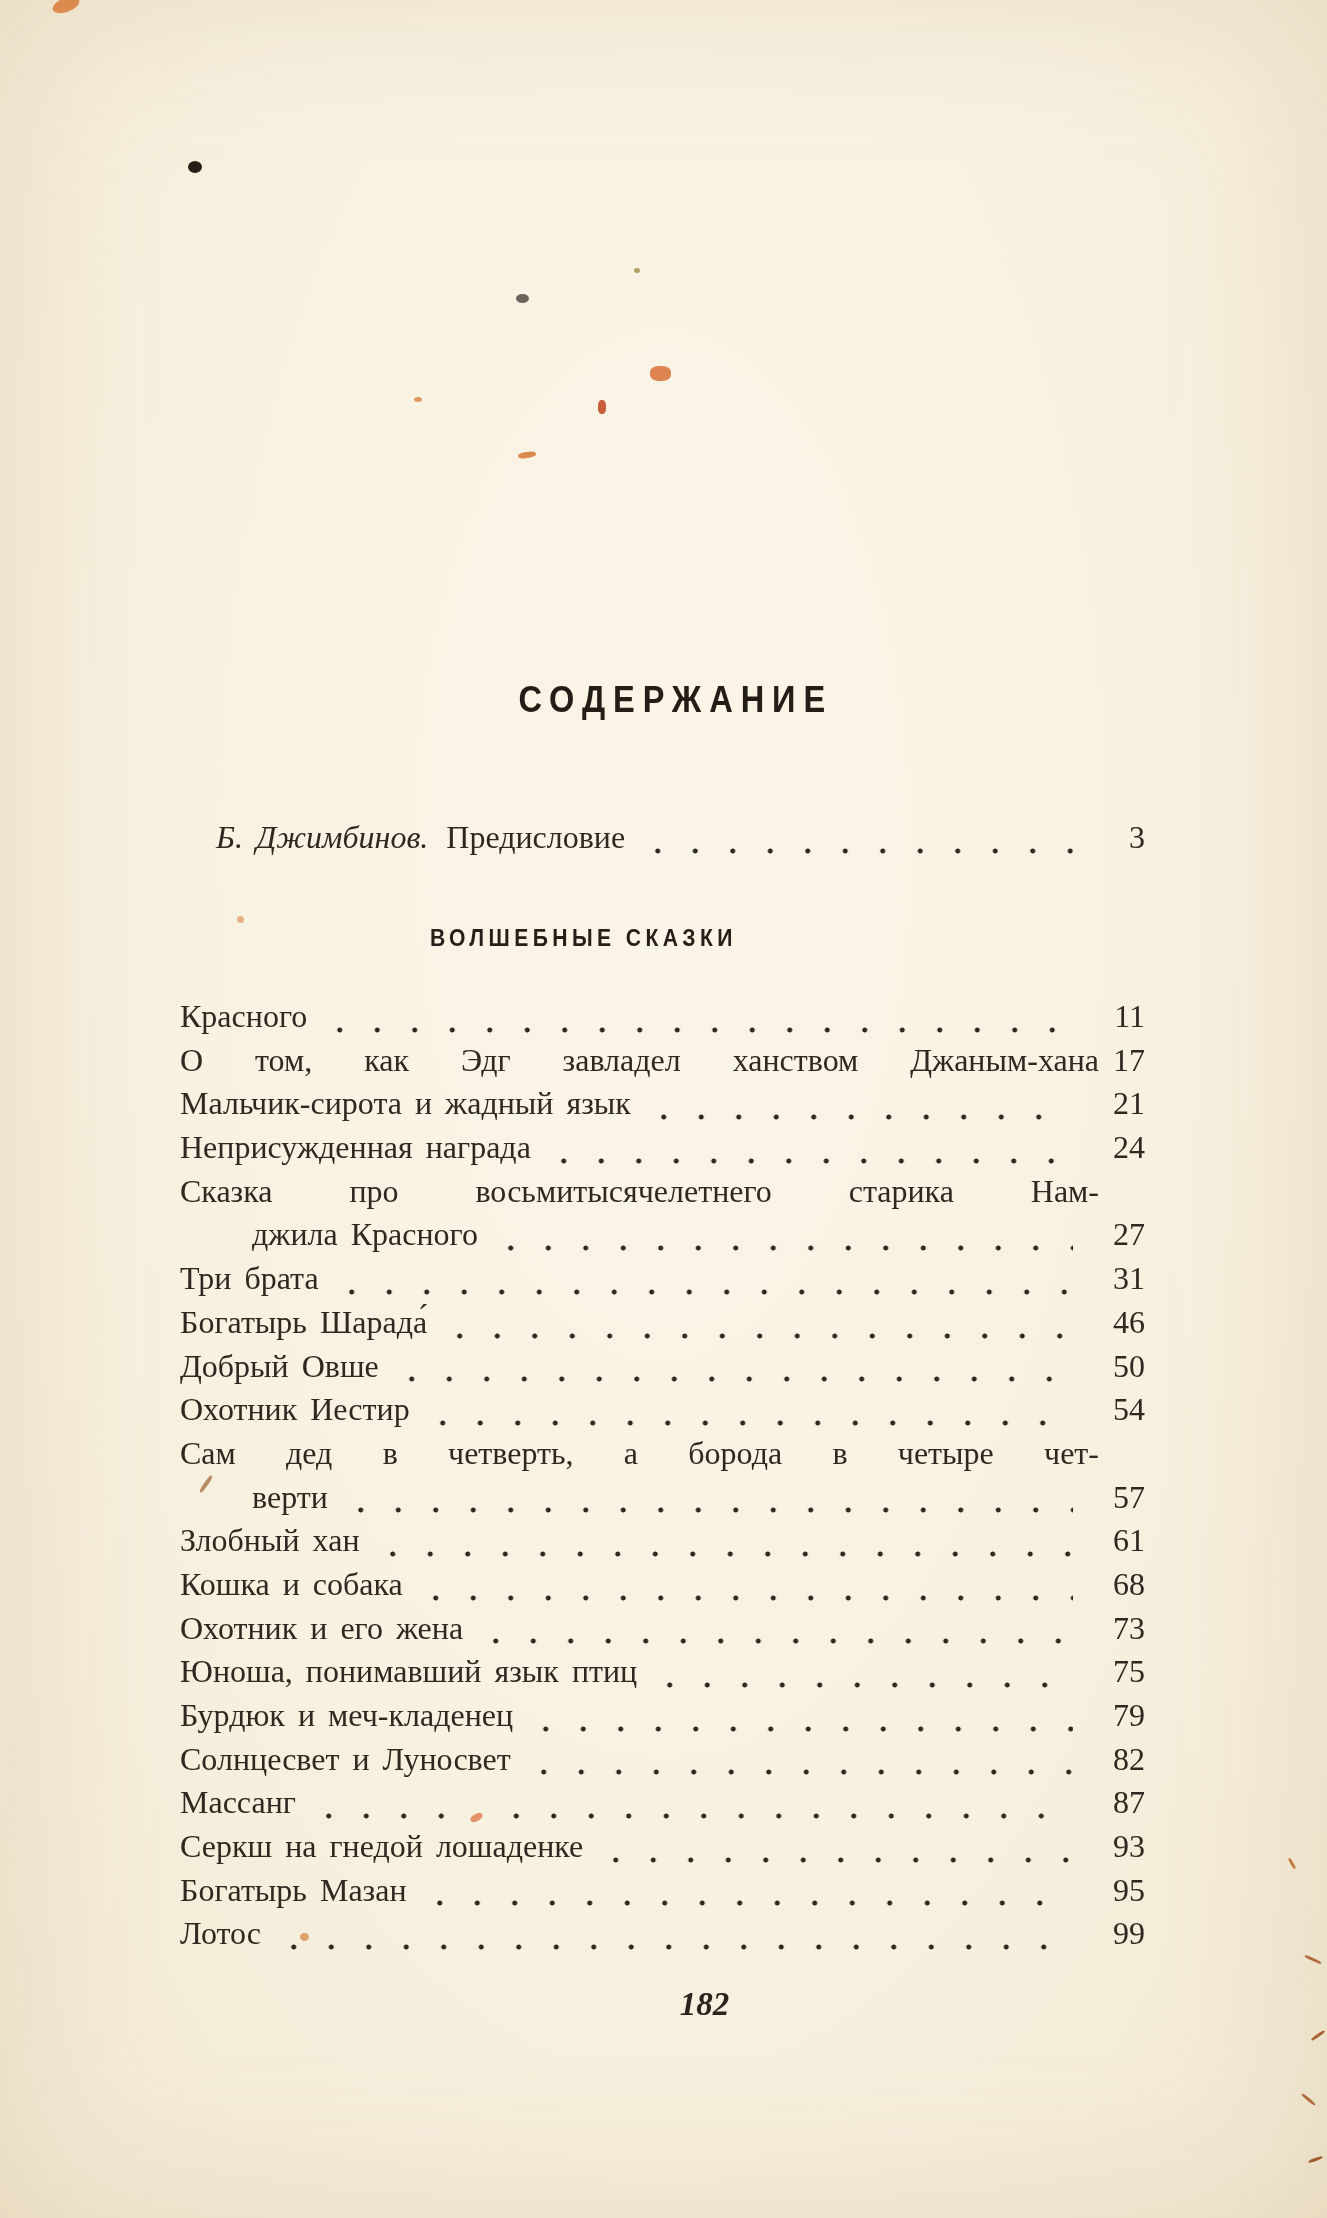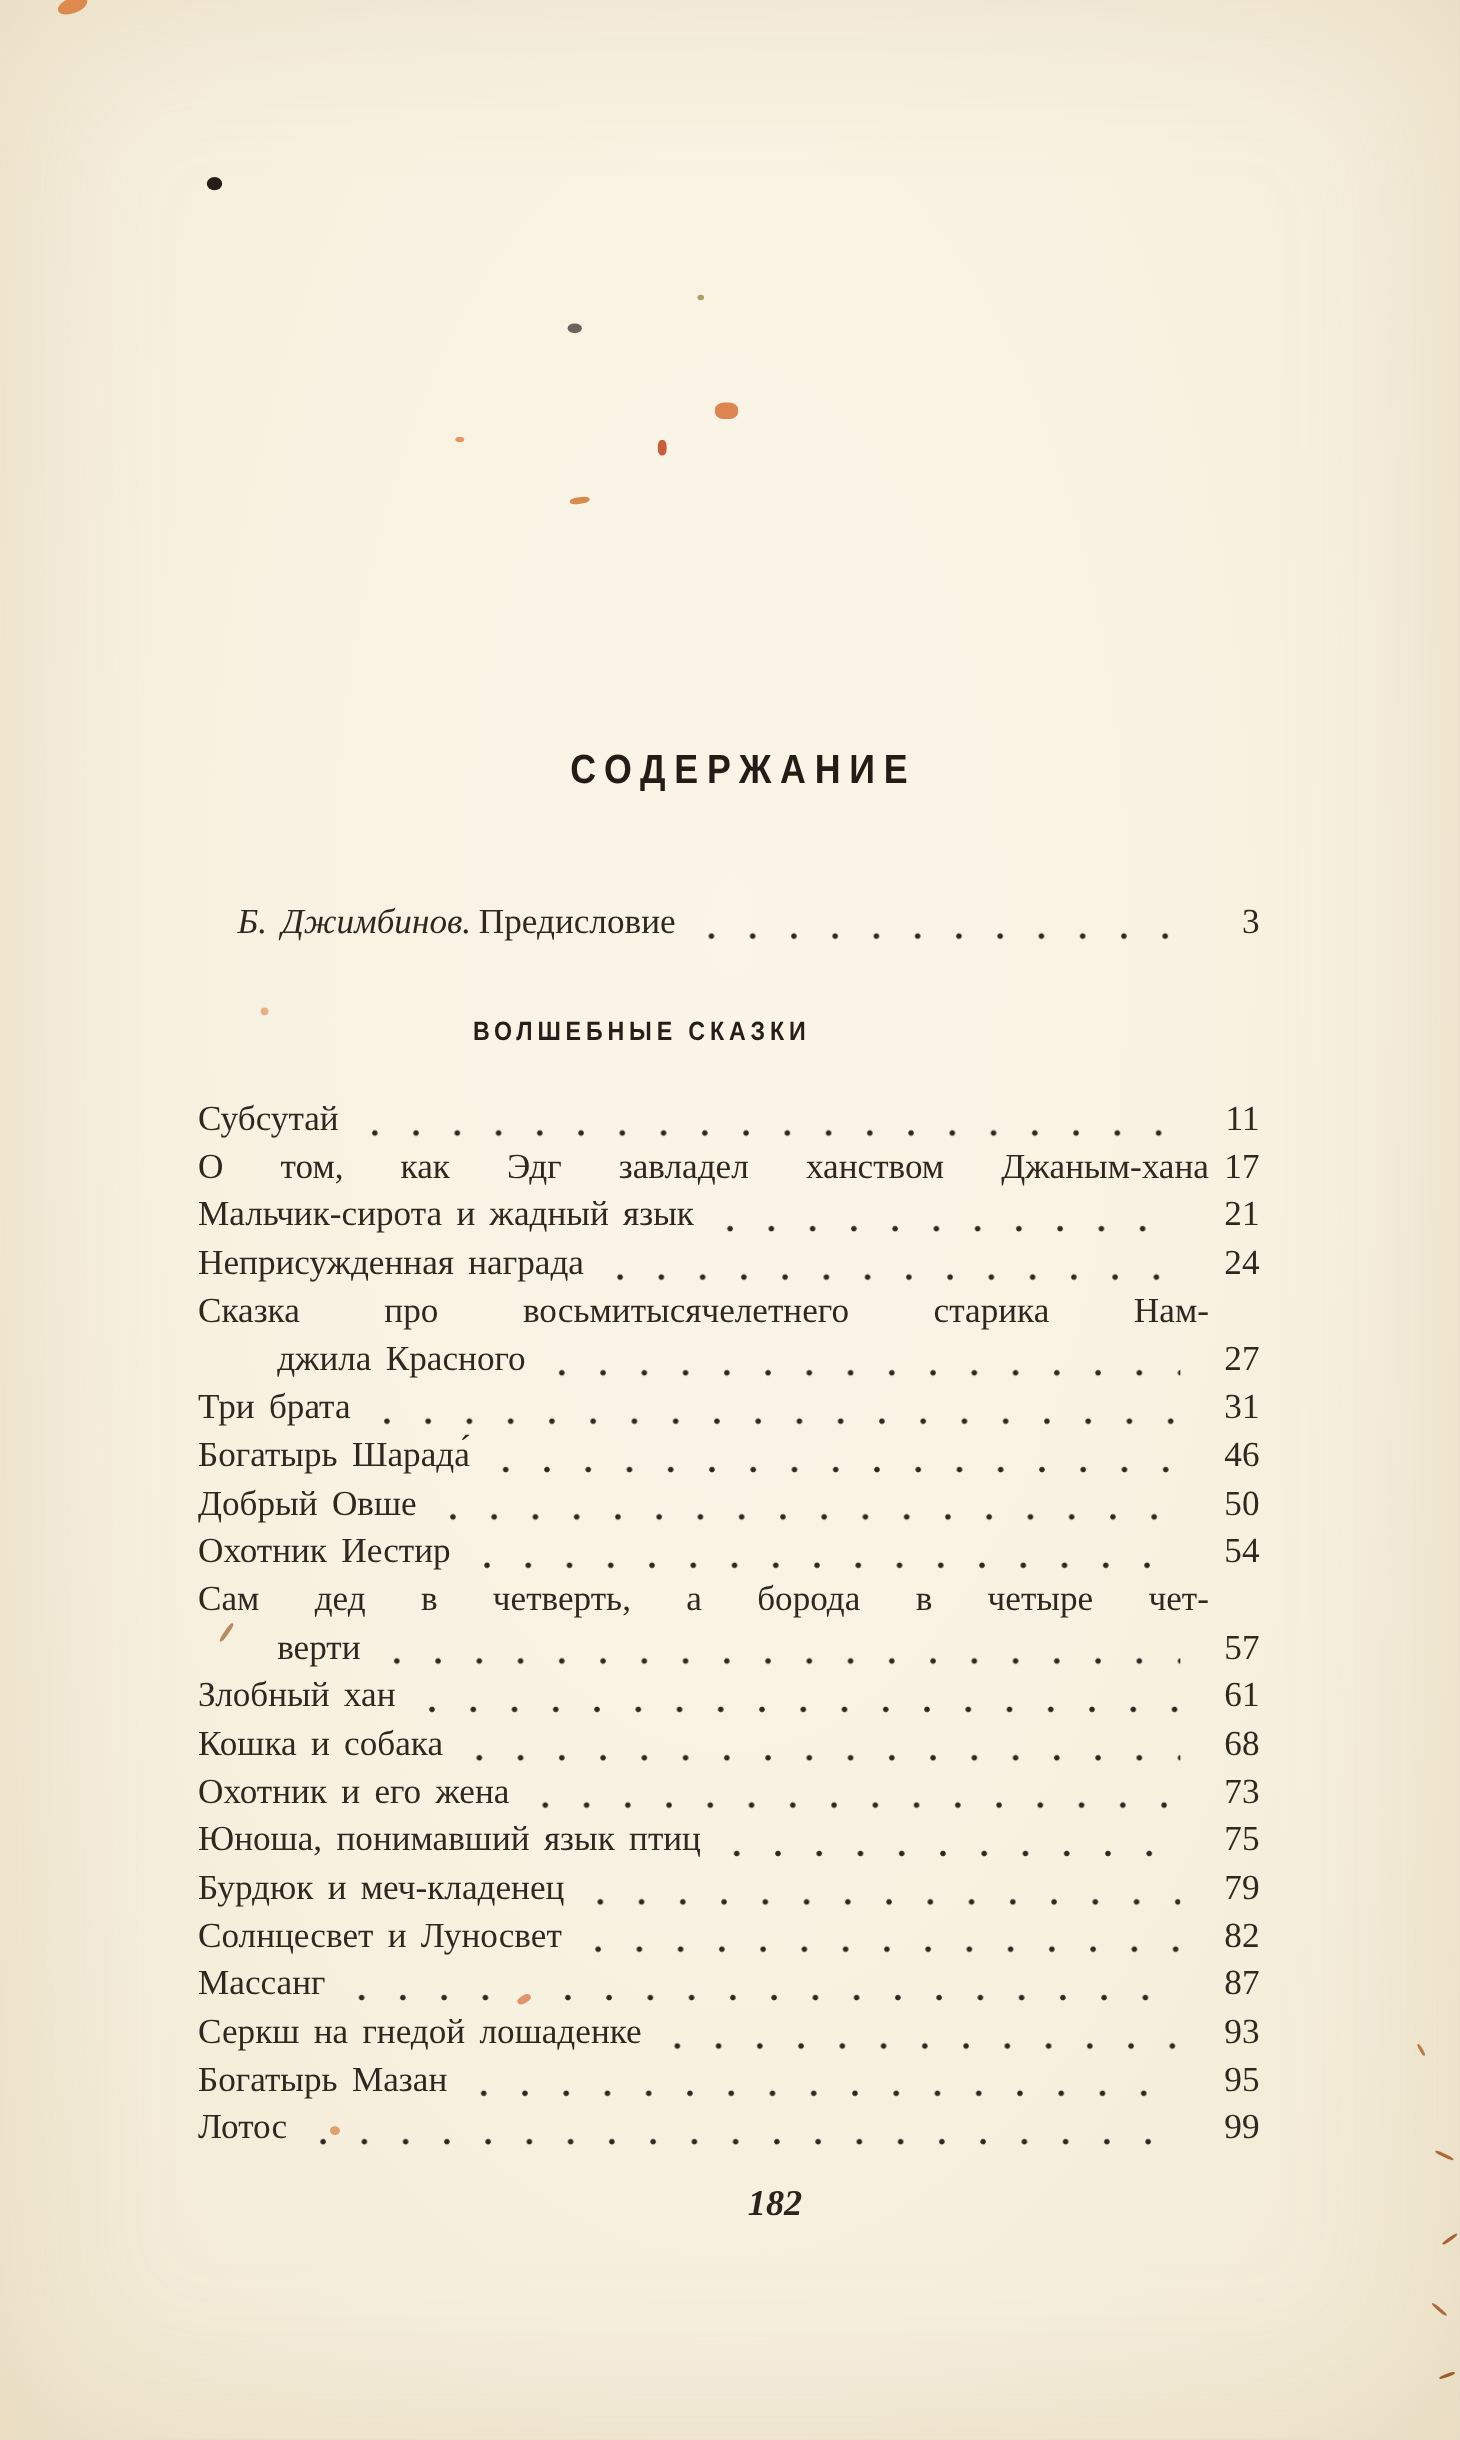--- a/index.html
+++ b/index.html
@@ -28,21 +28,21 @@
     letter-spacing:5px;color:#241f19;
   }
   .condensed{display:inline-block;transform:scaleX(0.88);transform-origin:center;}
   
   .preface-row{
     position:absolute;left:180px;top:819px;width:965px;height:44px;
     display:flex;align-items:baseline;
     font-size:32px;word-spacing:5px;box-sizing:border-box;padding-left:36px;
   }
   .preface-author{font-style:italic;white-space:nowrap;}
-  .preface-title{white-space:nowrap;margin-left:7px;}
+  .preface-title{white-space:nowrap;margin-left:18px;}
   
   .toc-list{
     position:absolute;left:180px;top:998px;width:965px;
     font-size:32px;word-spacing:5px;
   }
   .toc-row{display:flex;align-items:baseline;height:43.7px;}
   .toc-title{white-space:nowrap;}
   .toc-title.indent{padding-left:72px;}
   .toc-row.justify-row .toc-title{
     flex:1;white-space:normal;text-align:justify;text-align-last:justify;
@@ -75,21 +75,21 @@
     <span class="preface-author">Б. Джимбинов.</span>
     <span class="preface-title">Предисловие</span>
     <span class="leader"></span>
     <span class="pagenum">3</span>
   </div>
 
   <div class="section-heading"><span class="condensed">ВОЛШЕБНЫЕ СКАЗКИ</span></div>
 
   <div class="toc-list">
       <div class="toc-row">
-    <span class="toc-title">Субсутай</span>
+    <span class="toc-title">Красного</span>
     <span class="leader"></span>
     <span class="pagenum">11</span>
   </div>
       <div class="toc-row justify-row">
     <span class="toc-title">О том, как Эдг завладел ханством Джаным-хана</span>
 
     <span class="pagenum">17</span>
   </div>
       <div class="toc-row">
     <span class="toc-title">Мальчик-сирота и жадный язык</span>

